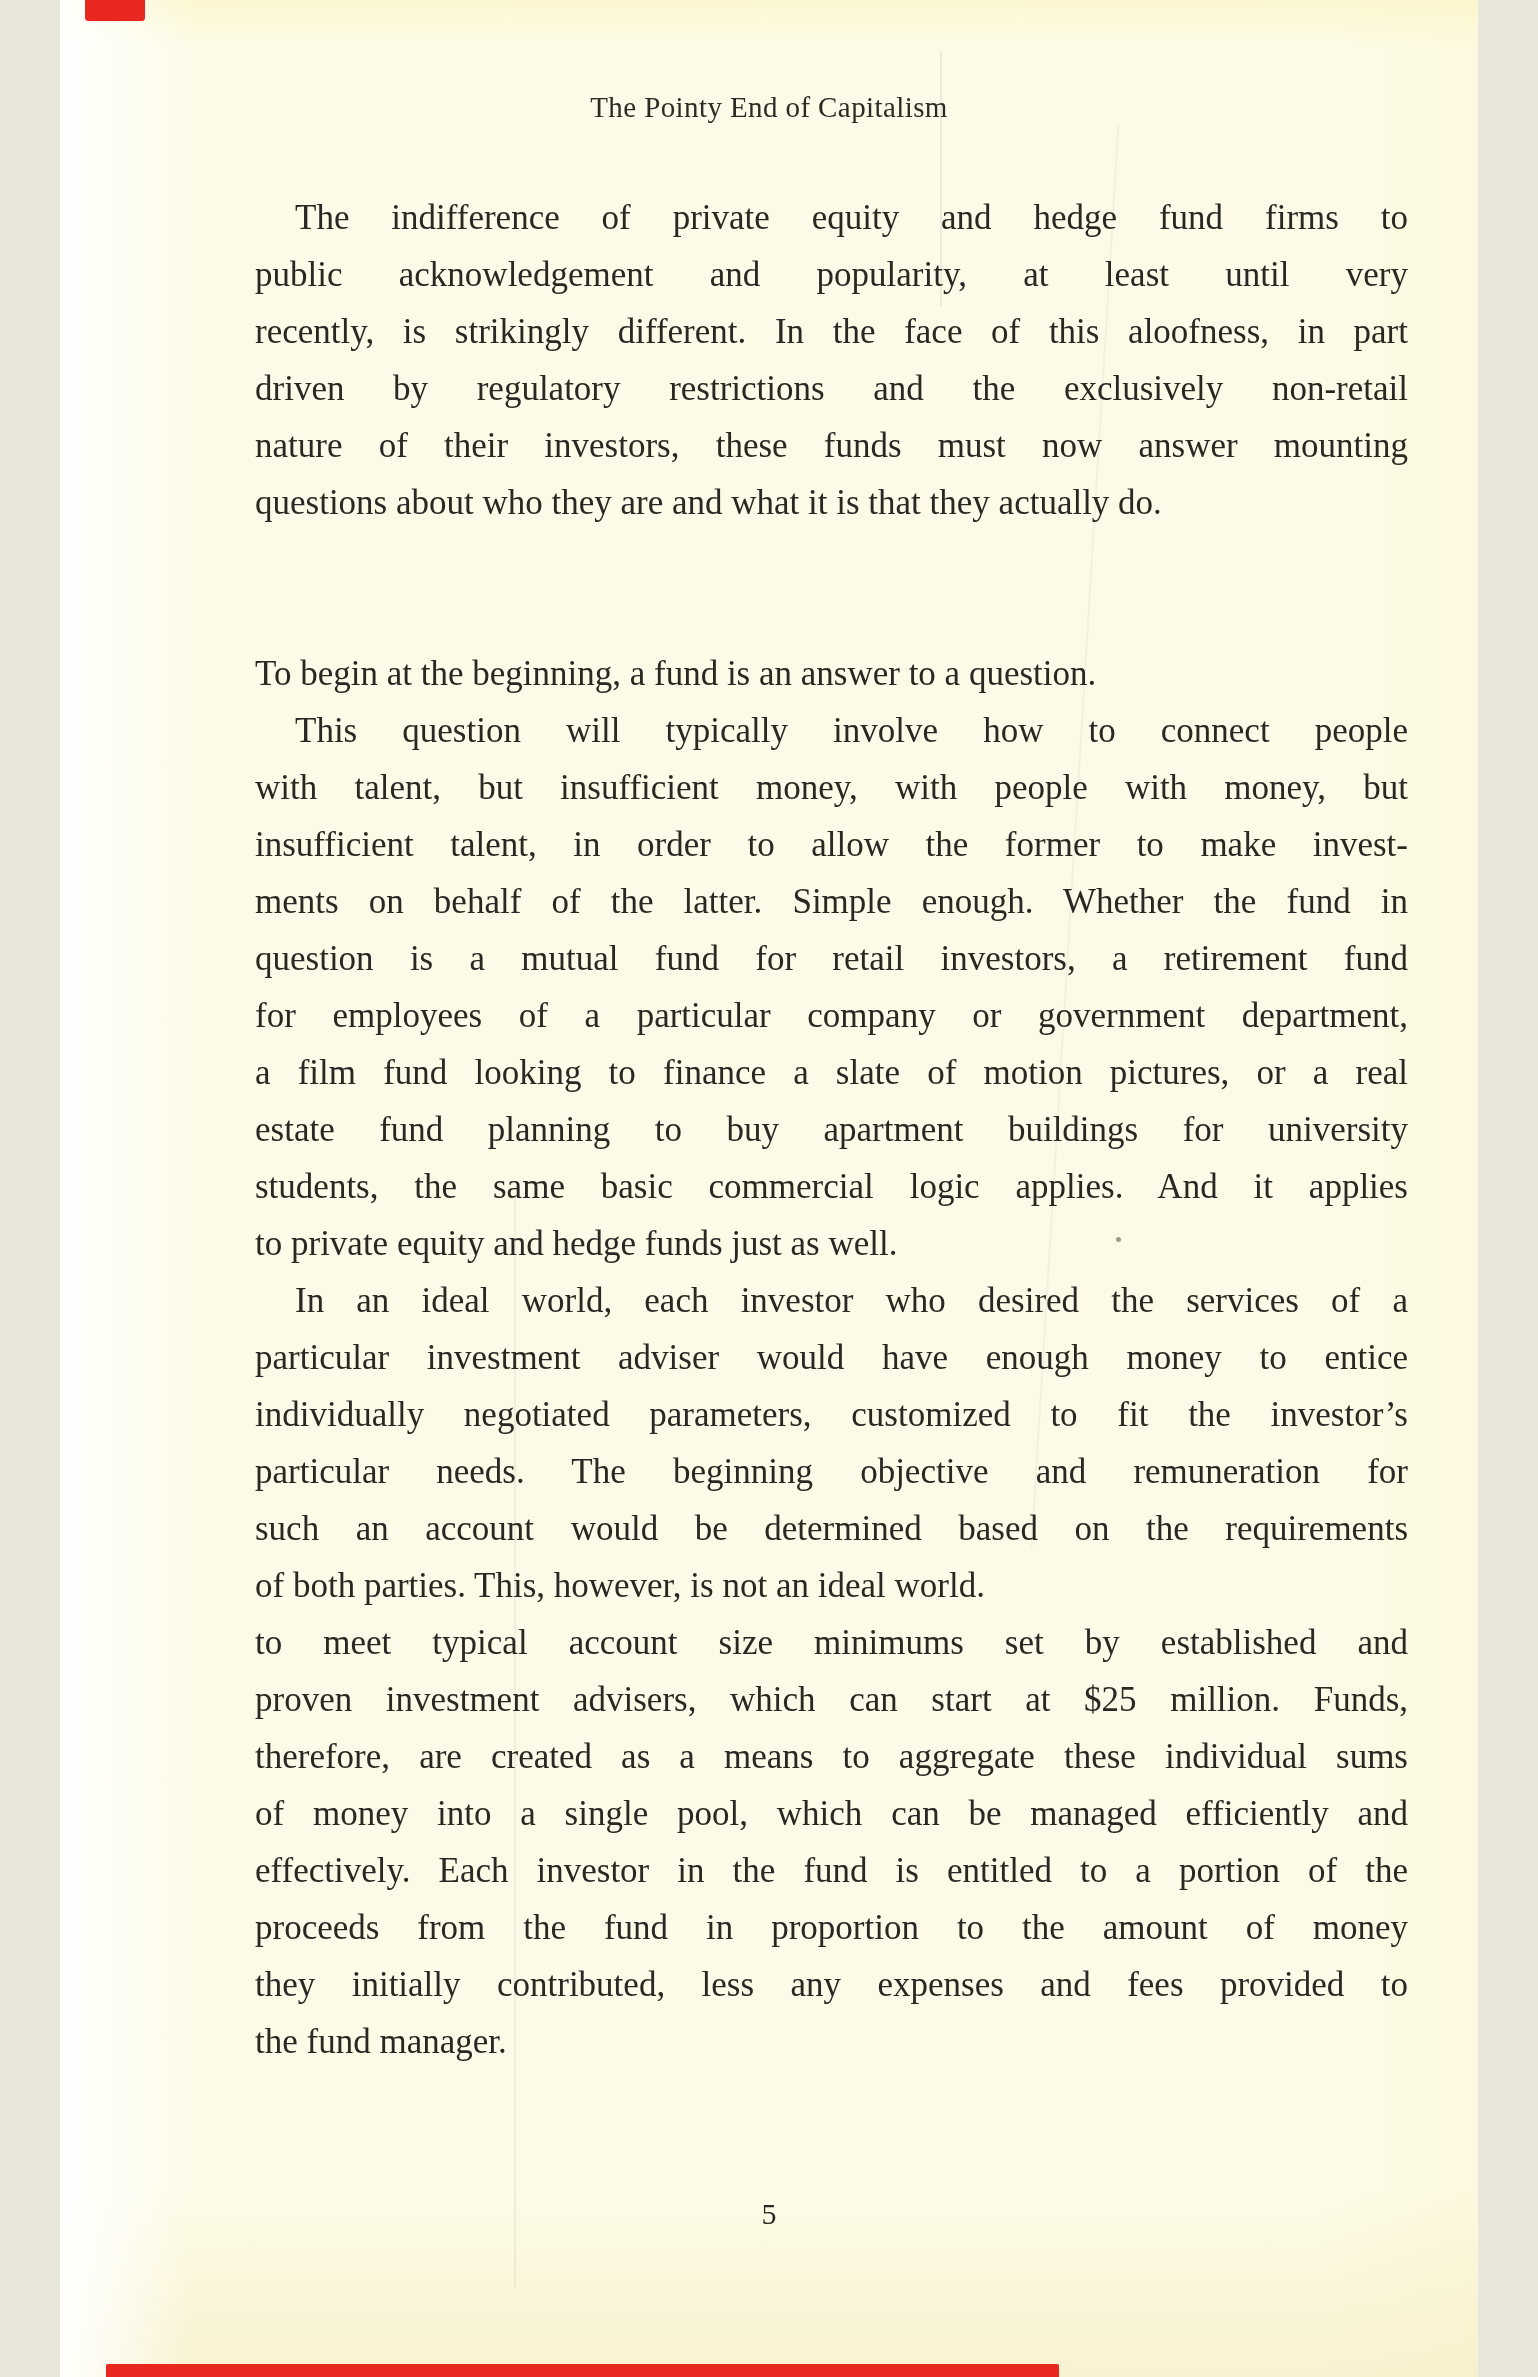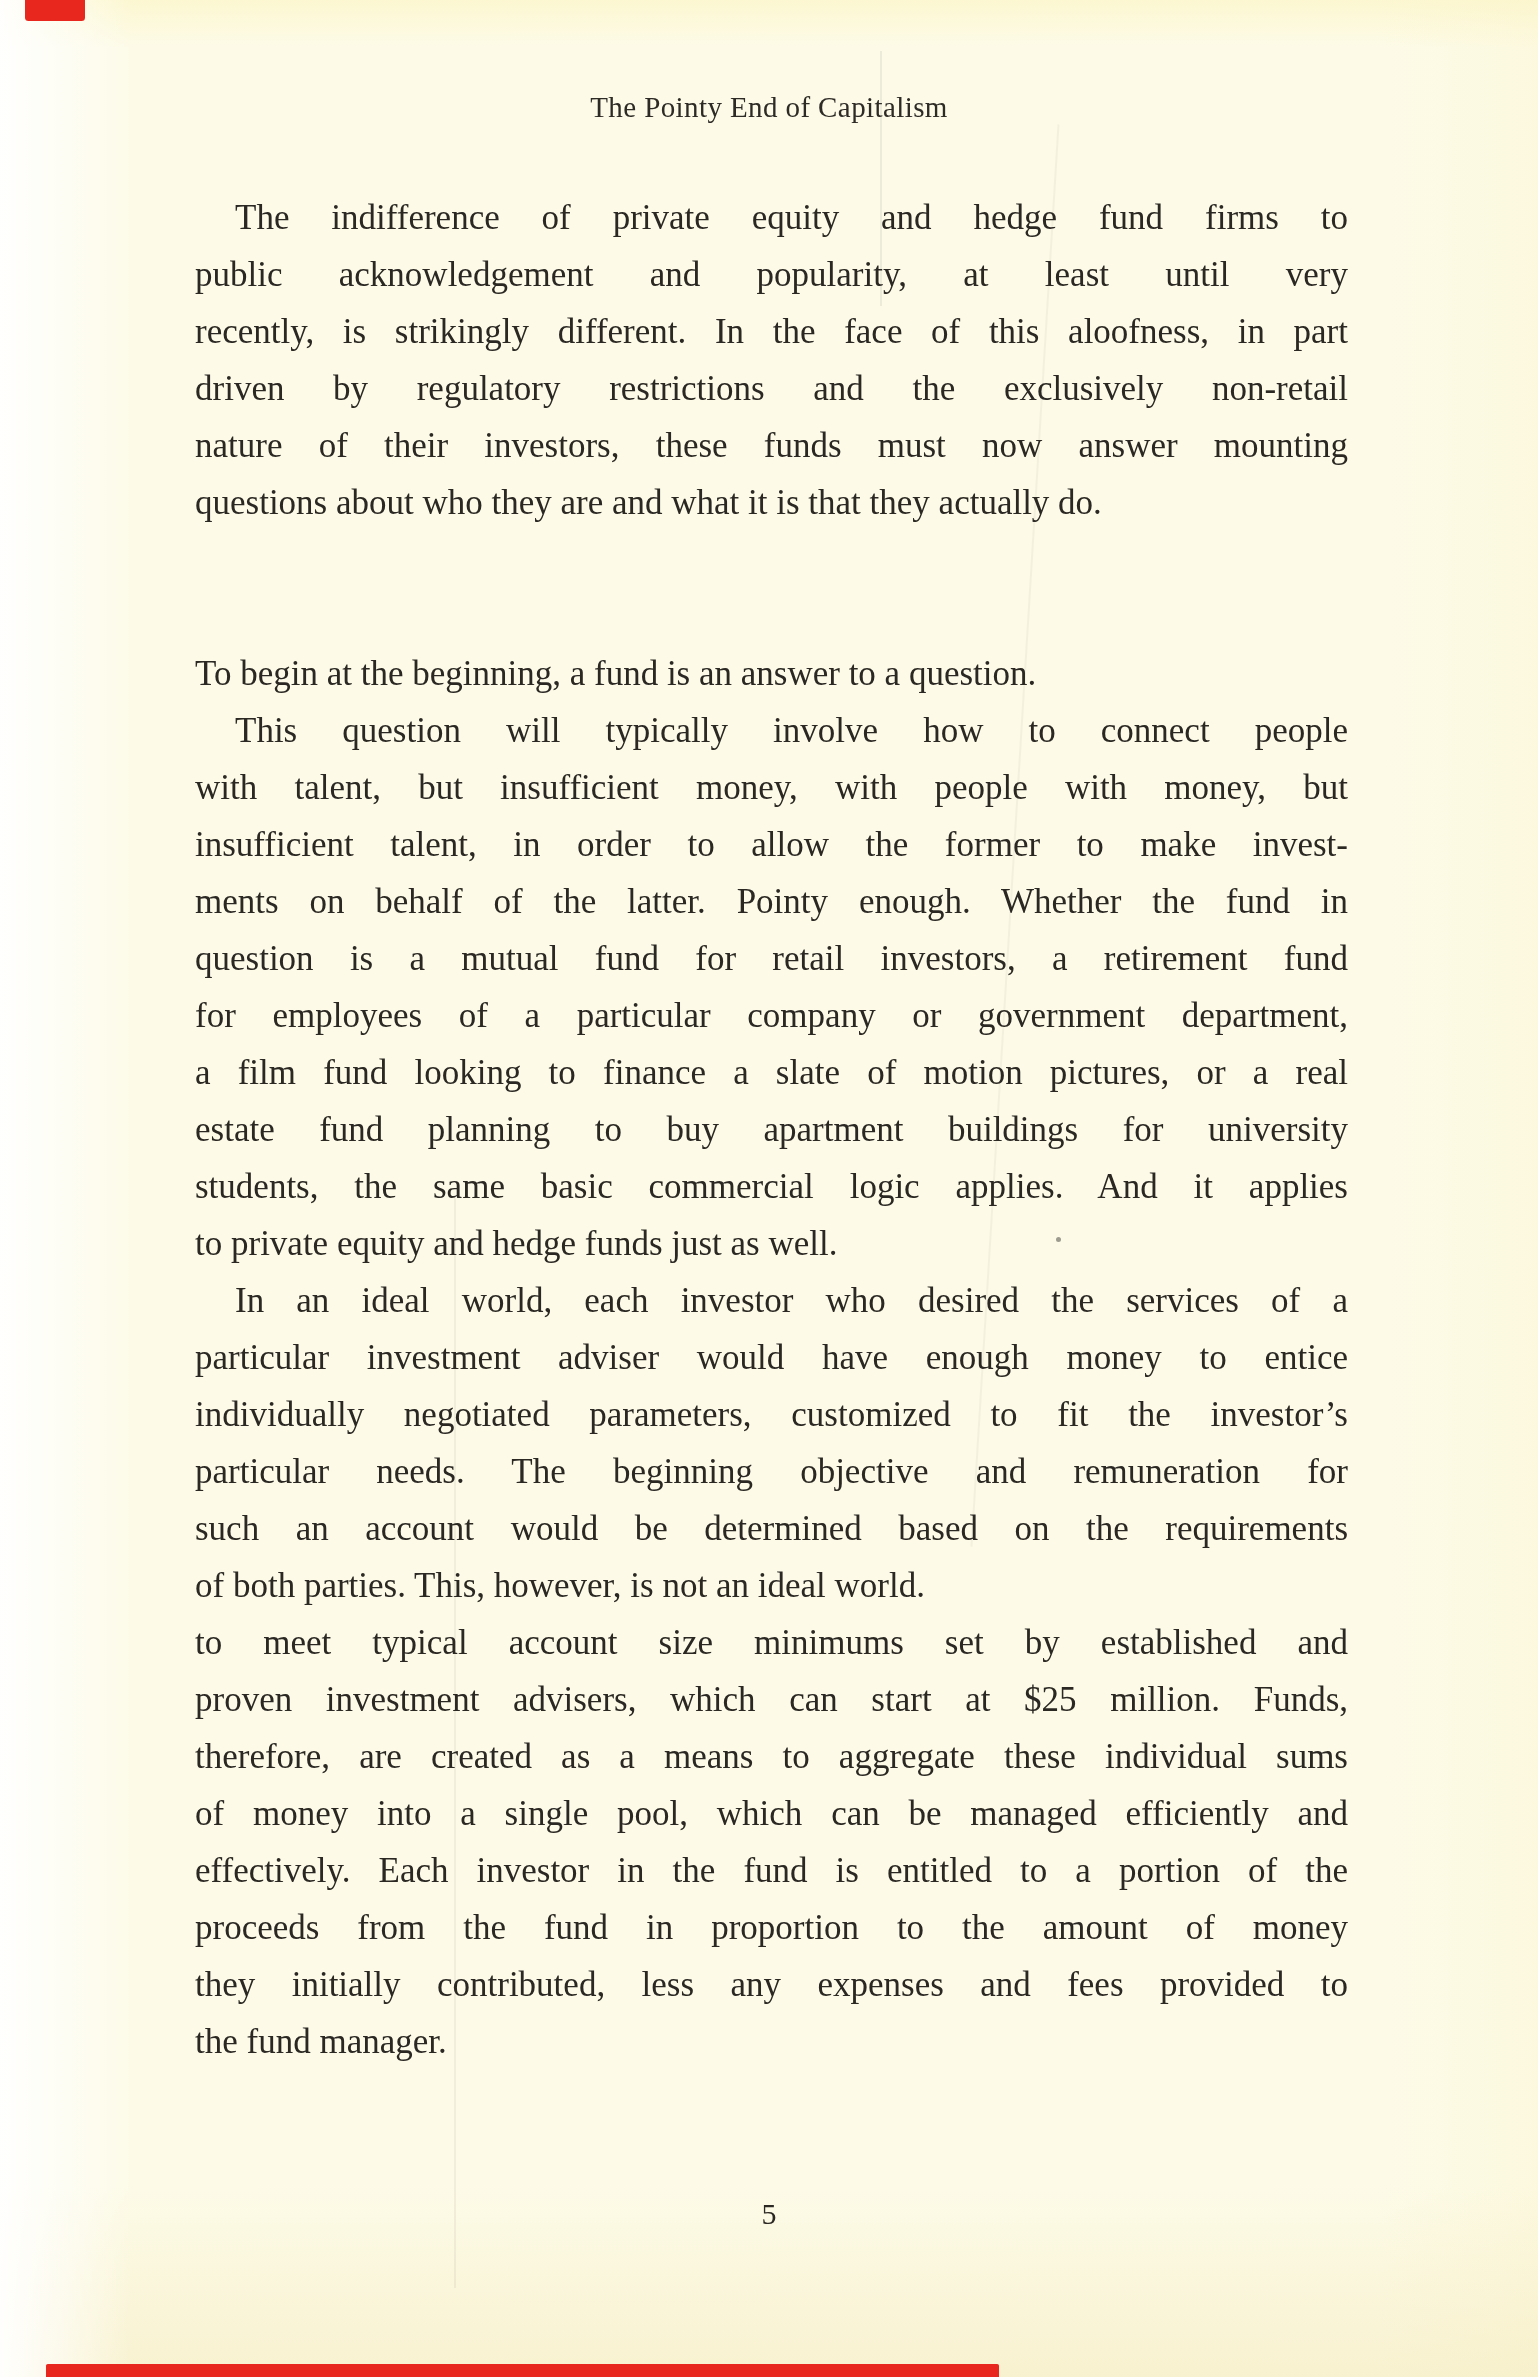--- a/index.html
+++ b/index.html
@@ -1,18 +1,18 @@
 <!DOCTYPE html>
 <html style="font-size:14px"><head>
 <meta charset="utf-8">
 <style>
   html,body{margin:0;padding:0;background:#e9e7db;}
   .page{
     position:relative;
-    width:1538px;height:2377px;
+    width:1418px;height:2377px;
     margin:0 auto;
     overflow:hidden;
     background:
       linear-gradient(90deg, rgba(255,255,255,.95) 0px, rgba(255,255,255,.55) 62px, rgba(255,255,255,0) 132px),
       linear-gradient(180deg, rgba(251,244,190,.55) 0px, rgba(251,244,190,0) 48px),
       linear-gradient(180deg, rgba(250,243,205,0) 92%, rgba(244,234,188,.55) 100%),
       linear-gradient(270deg, rgba(251,246,214,.5) 0px, rgba(251,246,214,0) 158px),
       #fdfbe8;
     font-family:"Liberation Serif","DejaVu Serif",serif;
     color:#2b2823;
@@ -77,21 +77,21 @@
     </div>
 
     <div class="para sect-break">
       <div class="line last">To begin at the beginning, a fund is an answer to a question.</div>
     </div>
 
     <div class="para">
       <div class="line indent">This question will typically involve how to connect people</div>
       <div class="line">with talent, but insufficient money, with people with money, but</div>
       <div class="line">insufficient talent, in order to allow the former to make invest-</div>
-      <div class="line">ments on behalf of the latter. Pointy enough. Whether the fund in</div>
+      <div class="line">ments on behalf of the latter. Simple enough. Whether the fund in</div>
       <div class="line">question is a mutual fund for retail investors, a retirement fund</div>
       <div class="line">for employees of a particular company or government department,</div>
       <div class="line">a film fund looking to finance a slate of motion pictures, or a real</div>
       <div class="line">estate fund planning to buy apartment buildings for university</div>
       <div class="line">students, the same basic commercial logic applies. And it applies</div>
       <div class="line last">to private equity and hedge funds just as well.</div>
     </div>
 
     <div class="para">
       <div class="line indent">In an ideal world, each investor who desired the services of a</div>

